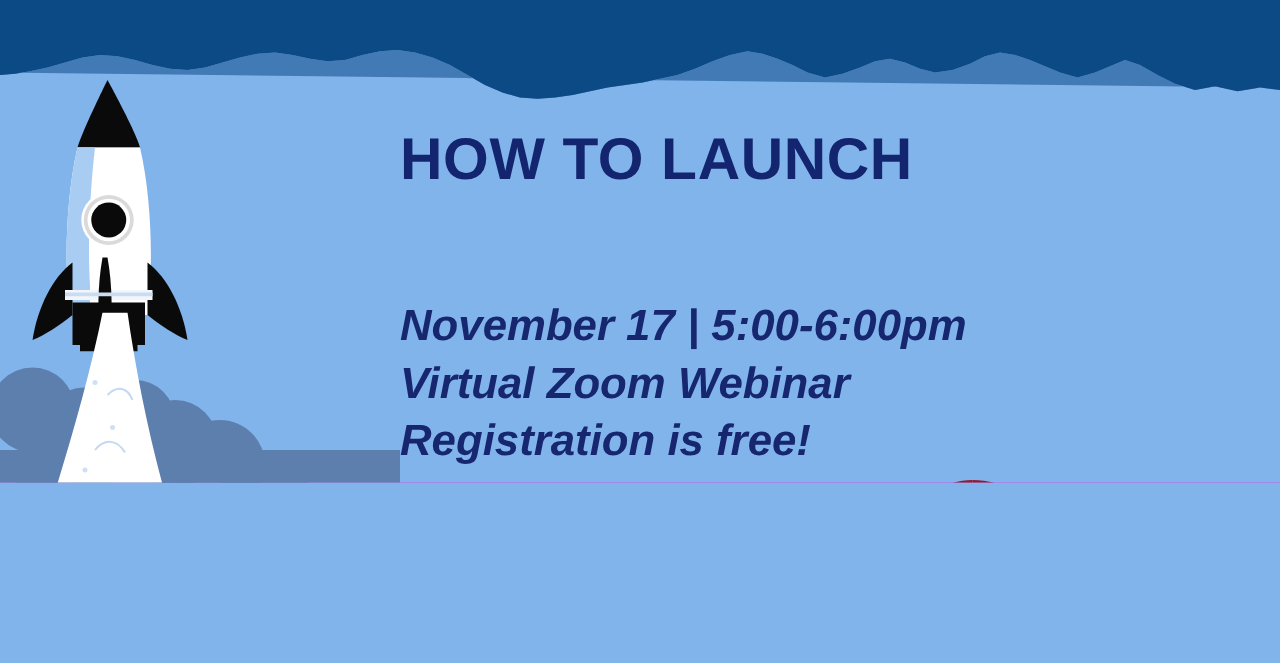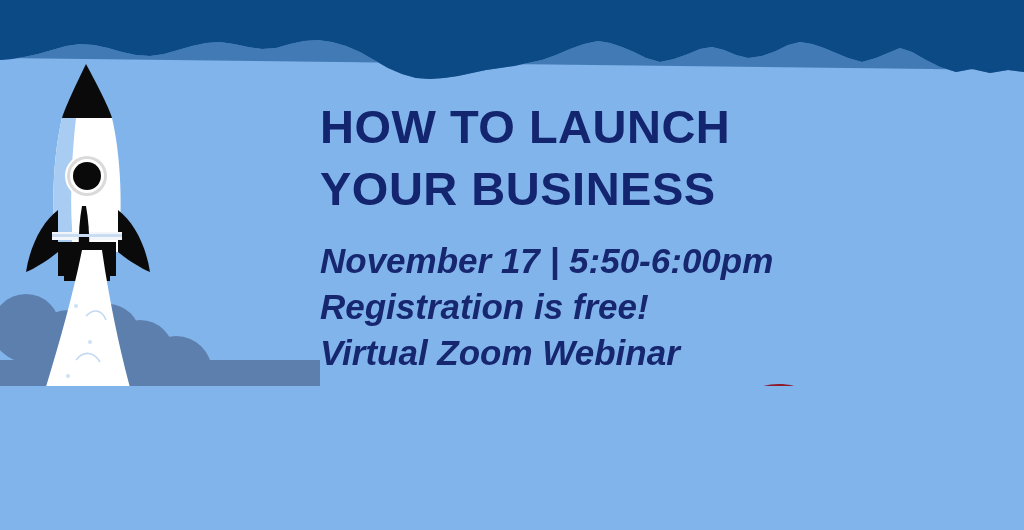--- a/index.html
+++ b/index.html
@@ -234,27 +234,26 @@
         <path d="M251,35 L257,35 L255,48 L253,48 Z"></path>
         <path d="M295,35 L303,35 L301,52 L297,52 Z"></path>
         <path d="M331,39 L337,39 L335,50 L333,50 Z"></path>
         <path d="M375,35 L381,35 L379,48 L377,48 Z"></path>
       </g>
     </svg>
   </div>
 
   <div class="headline">
     <span class="ln">HOW TO LAUNCH</span>
-    <span class="ln">YOUR BUSINESS</span>
   </div>
 
   <div class="details">
-    <span class="ln">November 17 | 5:50-6:00pm</span>
+    <span class="ln">November 17 | 5:00-6:00pm</span>
+    <span class="ln">Virtual Zoom Webinar</span>
     <span class="ln">Registration is free!</span>
-    <span class="ln">Virtual Zoom Webinar</span>
   </div>
 
   <div class="logo">
     <svg viewBox="0 0 300 124">
 
       <g>
         <path fill="#8e1c2c" d="M56,8 C26,8 4,32 4,60 C4,88 26,110 56,110 L56,86
           C40,86 28,74 28,60 C28,45 40,32 56,32 Z"></path>
         <path fill="#8e1c2c" d="M56,8 C70,8 82,12 92,20 L76,40 C70,35 64,32 56,32 Z"></path>
         <path fill="#8e1c2c" d="M56,110 C70,110 82,106 92,98 L76,78 C70,83 64,86 56,86 Z"></path>

